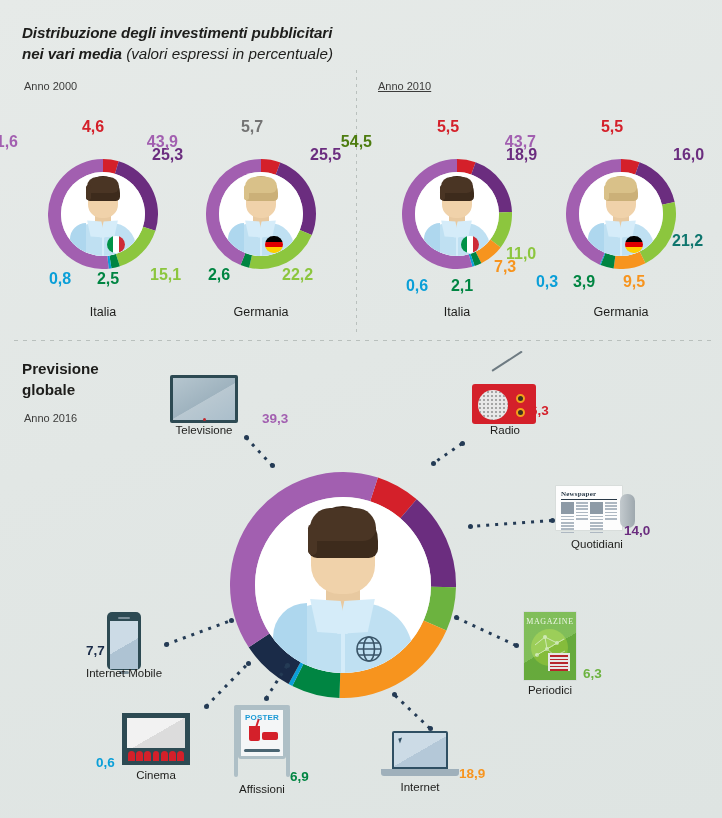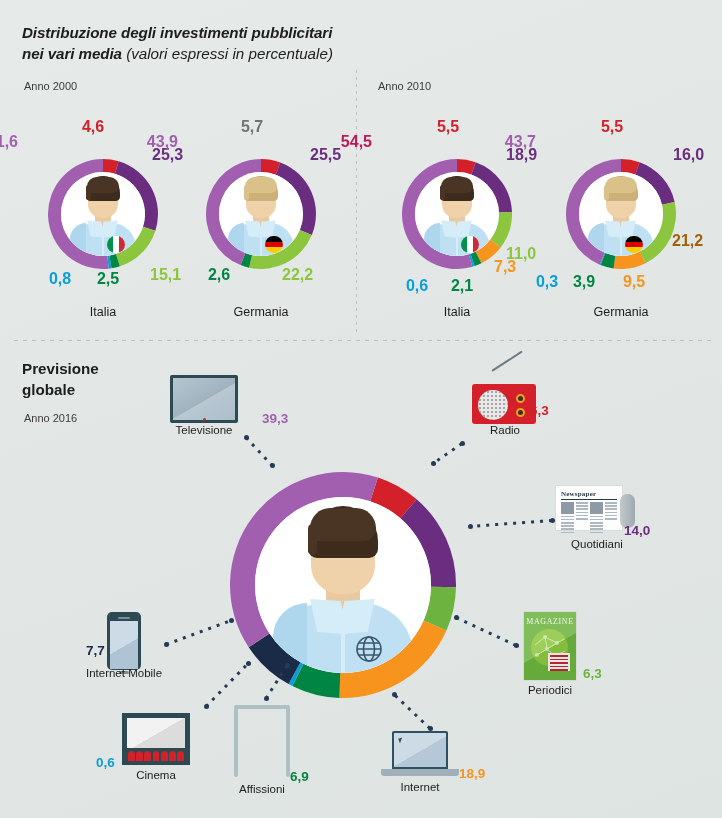--- a/index.html
+++ b/index.html
@@ -118,21 +118,21 @@
     <div class="line"><span class="l1">Distribuzione degli investimenti pubblicitari</span></div>
     <div class="line">
       <span class="l2b">nei vari media</span><span class="l2 l2n"> (valori espressi in percentuale)</span>
     </div>
   </div>
 
   <div class="vsep"></div>
   <div class="hsep"></div>
 
   <div class="yearlabel" style="left:24px; top:80px;">Anno 2000</div>
-  <div class="yearlabel" style="left:378px; top:80px;">Anno 2010</div>
+  <div class="yearlabel" style="left:378px; top:80px;text-decoration:underline;">Anno 2010</div>
 
   <div class="sect-title">
     <div>Previsione</div>
     <div>globale</div>
   </div>
   <div class="yearlabel" style="left:24px; top:412px;">Anno 2016</div>
 
   <div id="dyn">
       <svg width="110" height="110" style="position: absolute; left: 48px; top: 159px;">
         <path d="M55,0 A55,55 0 0 1 70.69131113407272,2.28583914265802 L66.98245577511008,14.745549890757033 A42,42 0 0 0 55,13 Z" fill="#d4202a"></path>
@@ -215,21 +215,21 @@
         <div style="position: absolute; left: 26.7931px; top: 7.24138px; width: 30.4138px; height: 39.1034px; background: rgb(240, 210, 170); border-radius: 15.2069px 15.2069px 13.7586px 13.7586px;"></div>
         <div style="position: absolute; left: 25.3448px; top: 4.34483px; width: 33.3103px; height: 24.6207px; background: rgb(61, 43, 28); border-radius: 16.6552px 16.6552px 4.34483px 4.34483px;"></div>
         <div style="position: absolute; left: 26.069px; top: 5.06897px; width: 31.8621px; height: 15.931px; background: rgb(74, 53, 36); border-radius: 15.931px 15.931px 10.1379px 2.89655px;"></div>
         <div style="position: absolute; left: 25.3448px; top: 13.0345px; width: 4.34483px; height: 14.4828px; background: rgb(74, 53, 36); border-radius: 2.89655px;"></div>
         <div style="position: absolute; left: 46.3448px; top: 63.7241px; width: 17.3793px; height: 17.3793px; border-radius: 50%; overflow: hidden; display: flex;">
           <i style="flex: 1 1 0%; background: rgb(0, 146, 70);"></i>
           <i style="flex: 1 1 0%; background: rgb(255, 255, 255);"></i>
           <i style="flex: 1 1 0%; background: rgb(206, 43, 55);"></i>
         </div>
       </div>
-      <div class="val sm" style="color: #be185d; left: 372px; top: 133px; transform: translateX(-100%);">54,5</div>
+      <div class="val sm" style="color: #4d7c0f; left: 372px; top: 133px; transform: translateX(-100%);">54,5</div>
       <div class="val sm" style="color: rgb(212, 32, 42); left: 448px; top: 118px; transform: translateX(-50%);">5,5</div>
       <div class="val sm" style="color: rgb(107, 45, 127); left: 506px; top: 146px;">18,9</div>
       <div class="val sm" style="color: rgb(140, 198, 62); left: 506px; top: 245px;">11,0</div>
       <div class="val sm" style="color: rgb(247, 148, 30); left: 494px; top: 258px;">7,3</div>
       <div class="val sm" style="color: rgb(0, 133, 66); left: 462px; top: 277px; transform: translateX(-50%);">2,1</div>
       <div class="val sm" style="color: rgb(10, 159, 216); left: 417px; top: 277px; transform: translateX(-50%);">0,6</div>
       <div class="country" style="left: 387px; top: 305px;">Italia</div>
       <svg width="110" height="110" style="position: absolute; left: 566px; top: 159px;">
         <path d="M55,0 A55,55 0 0 1 73.61271939085188,3.2451289550693048 L69.21334935301417,15.478098474780197 A42,42 0 0 0 55,13 Z" fill="#d4202a"></path>
         <path d="M73.61271939085188,3.2451289550693048 A55,55 0 0 1 108.65918147316341,42.929695793803845 L95.97610221587024,45.78267678799566 A42,42 0 0 0 69.21334935301417,15.478098474780197 Z" fill="#6b2d7f"></path>
@@ -252,21 +252,21 @@
         <div style="position: absolute; left: 25.3448px; top: 13.0345px; width: 4.34483px; height: 14.4828px; background: rgb(217, 193, 137); border-radius: 2.89655px;"></div>
         <div style="position: absolute; left: 46.3448px; top: 63.7241px; width: 17.3793px; height: 17.3793px; border-radius: 50%; overflow: hidden; display: flex; flex-direction: column;">
           <i style="flex: 1 1 0%; background: rgb(0, 0, 0);"></i>
           <i style="flex: 1 1 0%; background: rgb(221, 0, 0);"></i>
           <i style="flex: 1 1 0%; background: rgb(255, 206, 0);"></i>
         </div>
       </div>
       <div class="val sm" style="color: rgb(162, 95, 176); left: 536px; top: 133px; transform: translateX(-100%);">43,7</div>
       <div class="val sm" style="color: rgb(212, 32, 42); left: 612px; top: 118px; transform: translateX(-50%);">5,5</div>
       <div class="val sm" style="color: rgb(107, 45, 127); left: 673px; top: 146px;">16,0</div>
-      <div class="val sm" style="color: #a16207; left: 672px; top: 232px;">21,2</div>
+      <div class="val sm" style="color: #0f766e; left: 672px; top: 232px;">21,2</div>
       <div class="val sm" style="color: rgb(247, 148, 30); left: 634px; top: 273px; transform: translateX(-50%);">9,5</div>
       <div class="val sm" style="color: rgb(0, 133, 66); left: 584px; top: 273px; transform: translateX(-50%);">3,9</div>
       <div class="val sm" style="color: rgb(10, 159, 216); left: 547px; top: 273px; transform: translateX(-50%);">0,3</div>
       <div class="country" style="left: 551px; top: 305px;">Germania</div>
       <svg width="226" height="226" style="position: absolute; left: 230px; top: 472px;">
         <path d="M147.91892036436906,5.530613658647653 A113,113 0 0 1 186.6572109589993,27.305103572374435 L170.36136782647733,46.26415145459248 A88,88 0 0 0 140.19349550499538,29.307026566026494 Z" fill="#d4202a"></path>
         <path d="M186.6572109589993,27.305103572374435 A113,113 0 0 1 225.9799258190314,115.12987368784115 L200.98436700951117,114.65866269495594 A88,88 0 0 0 170.36136782647733,46.26415145459248 Z" fill="#6b2d7f"></path>
         <path d="M225.9799258190314,115.12987368784115 A113,113 0 0 1 216.42225250616366,158.5284272356439 L193.54122319064072,148.45576634280235 A88,88 0 0 0 200.98436700951117,114.65866269495594 Z" fill="#6cb33f"></path>
         <path d="M216.42225250616366,158.5284272356439 A113,113 0 0 1 109.45058422417151,225.94424132132767 L110.23585320112471,200.95657731218438 A88,88 0 0 0 193.54122319064072,148.45576634280235 Z" fill="#f7941e"></path>
         <path d="M109.45058422417151,225.94424132132767 A113,113 0 0 1 62.332696581826326,214.0040809290928 L73.54227698407715,191.6580453253112 A88,88 0 0 0 110.23585320112471,200.95657731218438 Z" fill="#008542"></path>
@@ -426,20 +426,29 @@
       <div style="position: absolute; left: 459px; top: 766px; font-weight: bold; font-size: 13.5px; color: rgb(247, 148, 30); white-space: nowrap;">18,9</div>
       <div class="dotline" style="left: 430px; top: 726.5px; width: 49.5177px; transform: rotate(-136.637deg);"></div>
       <div class="dotcap" style="left: 427.5px; top: 725.5px;"></div>
       <div class="dotcap" style="left: 391.5px; top: 691.5px;"></div>
       <div class="node" style="left: 233px; top: 705px;">
         <div style="display: flex; justify-content: center;">
           <div class="poster">
             <div class="poster-legL"></div>
             <div class="poster-legR"></div>
             <div class="poster-top"></div>
+            <div class="poster-board">
+              <div class="poster-in">
+                <div class="poster-txt">POSTER</div>
+                <div class="poster-cup"></div>
+                <div class="poster-straw"></div>
+                <div class="poster-food"></div>
+                <div class="poster-shelf"></div>
+              </div>
+            </div>
           </div>
         </div>
       </div>
       <div class="lbl" style="position: absolute; left: 262px; top: 783px; transform: translateX(-50%); font-size: 11.5px; color: rgb(29, 29, 27); white-space: nowrap;">Affissioni</div>
       <div style="position: absolute; left: 290px; top: 769px; font-weight: bold; font-size: 13.5px; color: rgb(0, 133, 66); white-space: nowrap;">6,9</div>
       <div class="dotline" style="left: 266px; top: 696.5px; width: 39.1152px; transform: rotate(-57.5288deg);"></div>
       <div class="dotcap" style="left: 263.5px; top: 695.5px;"></div>
       <div class="dotcap" style="left: 284.5px; top: 662.5px;"></div>
       <div class="node" style="left: 122px; top: 713px;">
         <div style="display: flex; justify-content: center;">

